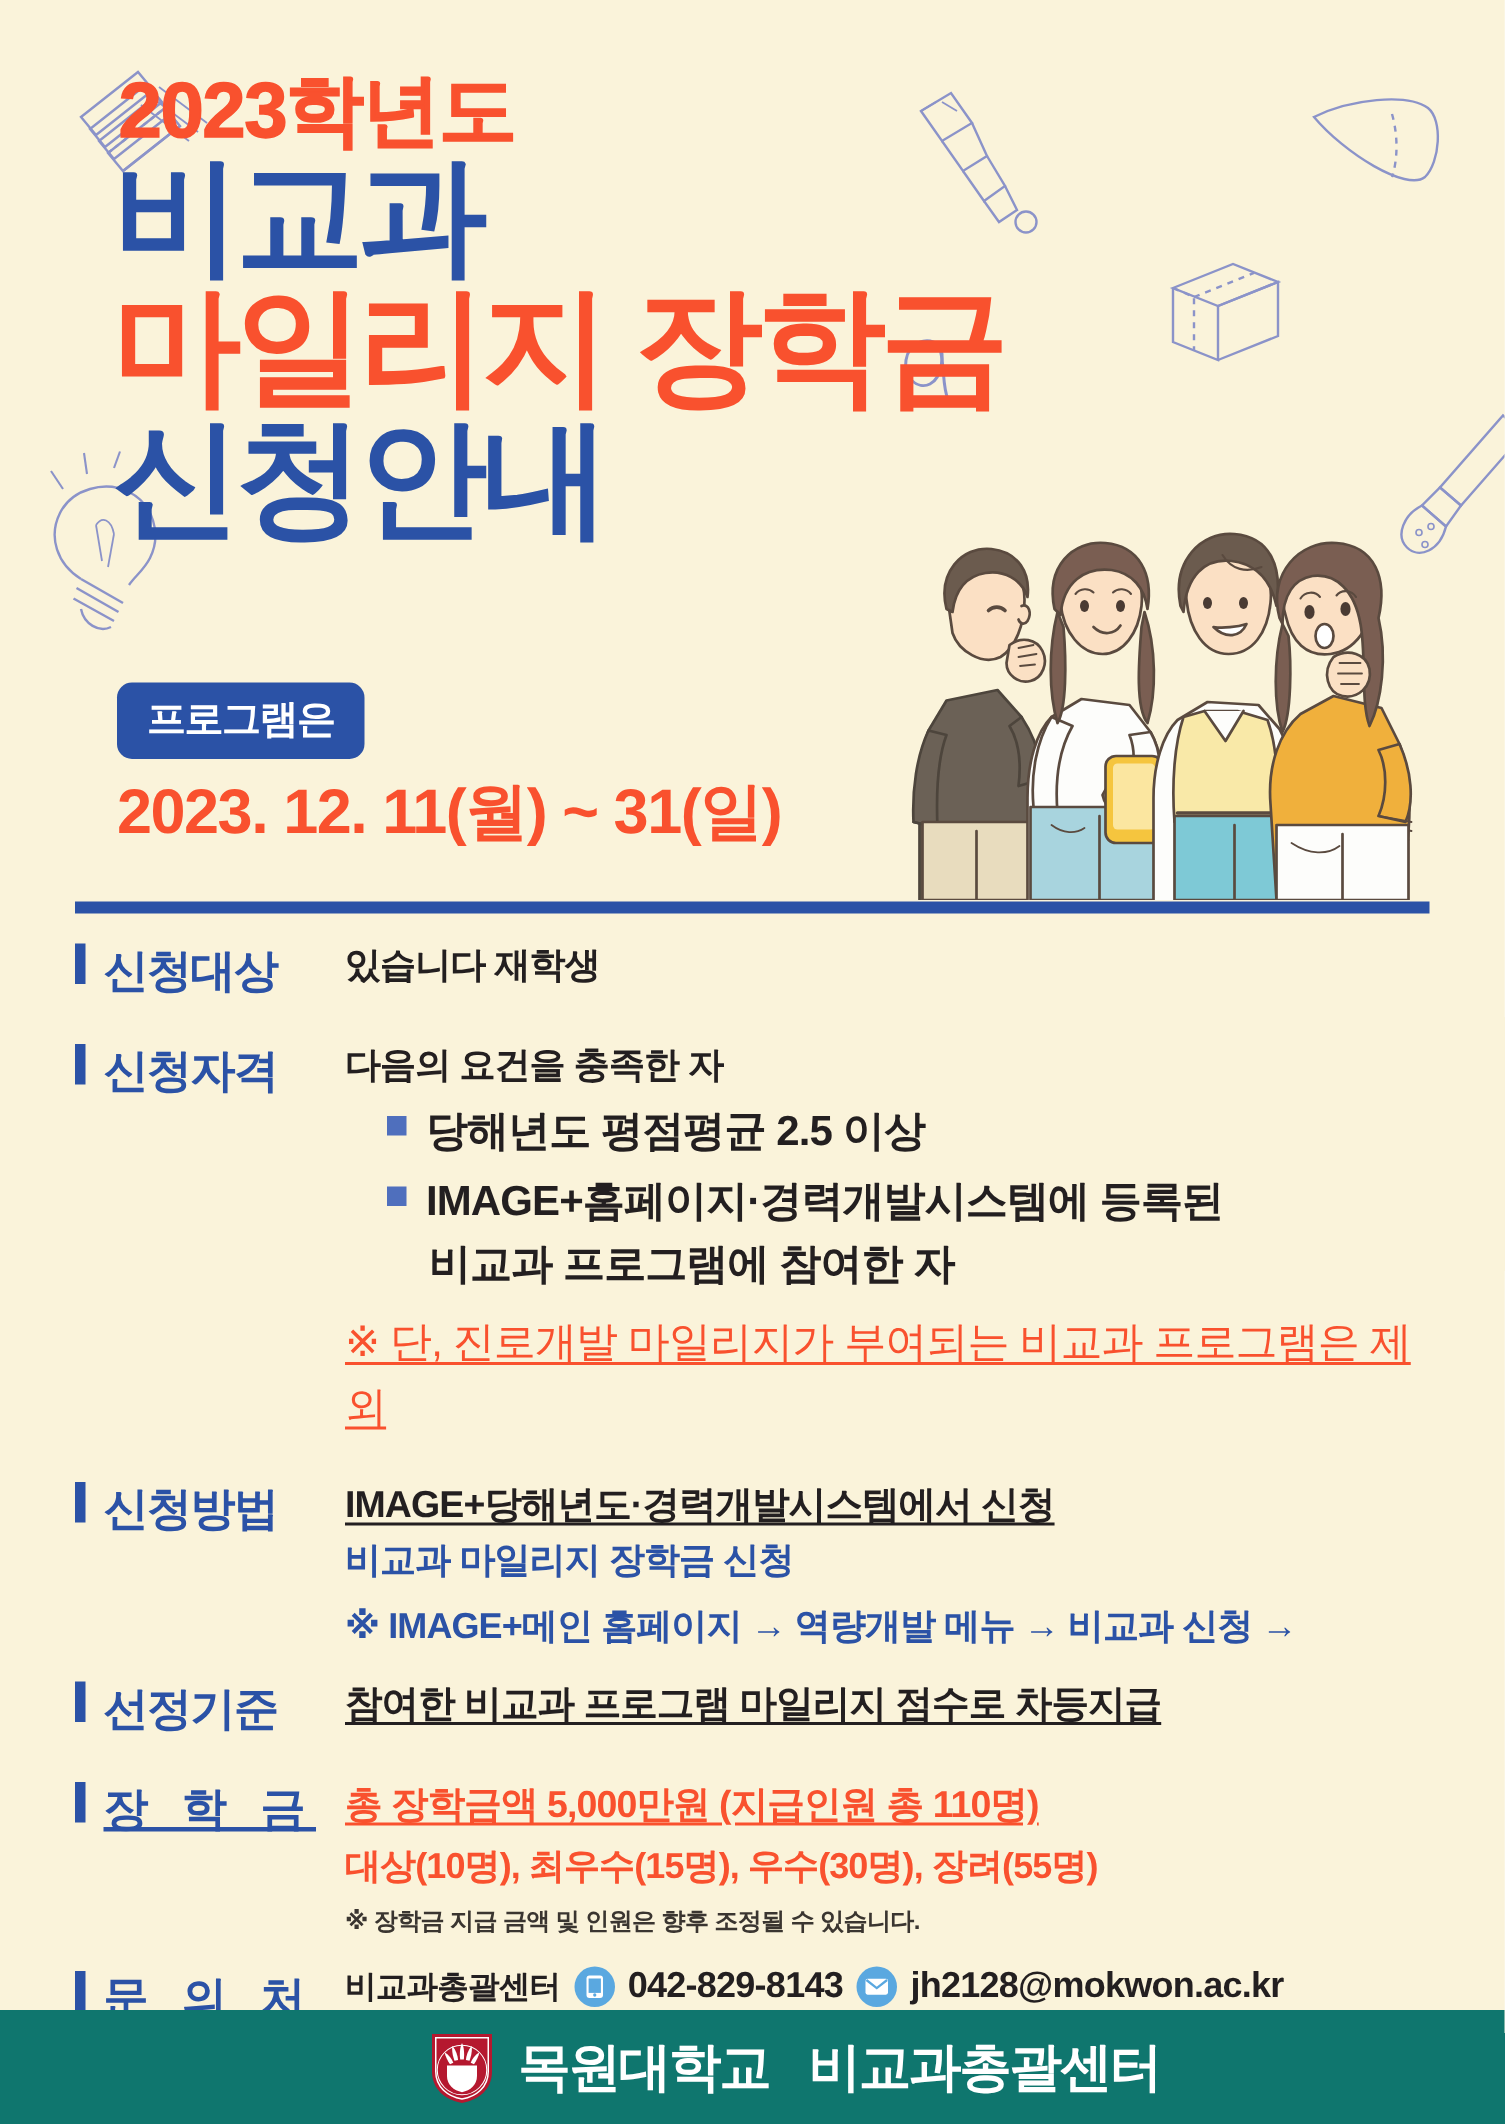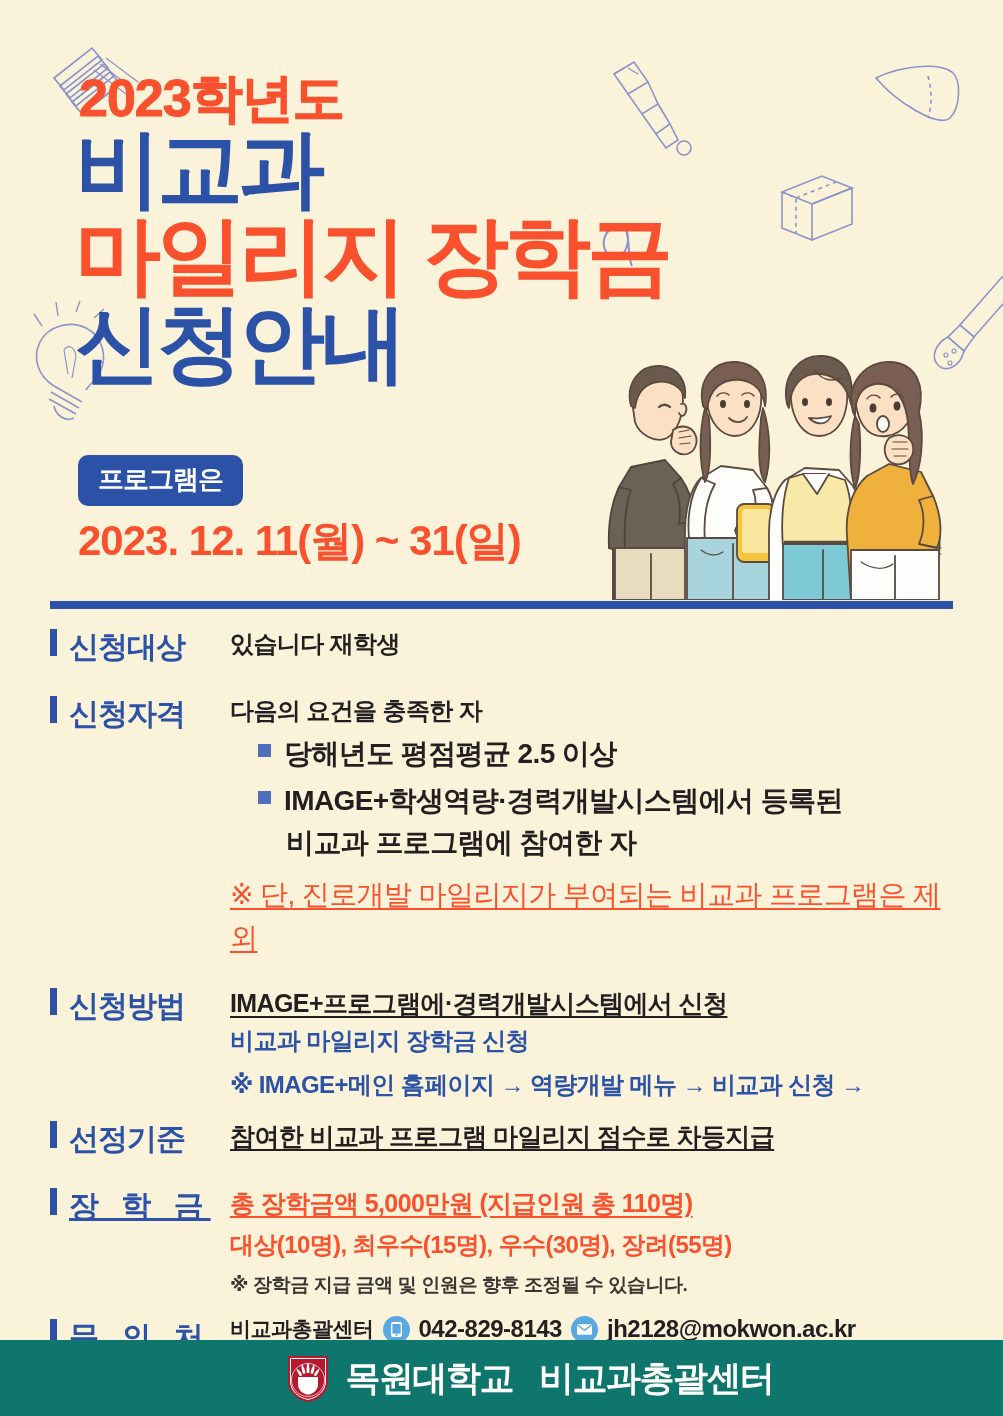--- a/index.html
+++ b/index.html
@@ -15,21 +15,21 @@
     background:#faf3da;
     overflow:hidden;
     margin:0 auto;
   }
 
   
   .doodle{position:absolute;pointer-events:none;}
   .doodle svg{display:block;}
 
   
-  .header{position:absolute;left:75px;top:48px;width:640px;z-index:5;margin-top:24px;}
+  .header{position:absolute;left:75px;top:48px;width:640px;z-index:5;}
   .t-year{
     font-size:52px;line-height:1.0;font-weight:900;color:#f9512e;
     letter-spacing:-1px;margin:0 0 2px 4px;
     -webkit-text-stroke:1px #f9512e;
   }
   .t-l1,.t-l2,.t-l3{
     font-weight:900;letter-spacing:-4px;margin:0;
   }
   .t-l1{font-size:86px;line-height:0.98;color:#2b52a6;}
   .t-l2{font-size:86px;line-height:1.0;color:#f9512e;margin-top:2px;}
@@ -86,21 +86,21 @@
   .line.blue{color:#2b52a6;font-weight:700;}
   .line.red-ul{
     color:#f9512e;font-weight:400;text-decoration:underline;
     text-underline-offset:4px;font-size:28px;
   }
   .line.orange-bold-ul{
     color:#f9512e;font-weight:900;text-decoration:underline;
     text-underline-offset:4px;font-size:25px;
   }
   .line.orange{color:#f9512e;font-weight:700;font-size:24px;}
-  .line.small{font-size:19px;font-weight:600;color:#3a3530;letter-spacing:-0.4px;}
+  .line.small{font-size:16px;font-weight:600;color:#3a3530;letter-spacing:-0.4px;}
 
   .bullets{margin-top:4px;}
   .bullet{display:flex;align-items:flex-start;margin-top:4px;}
   .bullet .sq{
     width:13px;height:13px;background:#4f6fbd;flex:none;
     margin:11px 13px 0 28px;
   }
   .bullet .btext{
     font-size:28px;color:#231f20;font-weight:600;letter-spacing:-0.6px;
     line-height:1.52;
@@ -345,38 +345,38 @@
       <div class="content">
         <div class="line">다음의 요건을 충족한 자</div>
         <div class="bullets">
           <div class="bullet">
             <span class="sq"></span>
             <span class="btext">당해년도 평점평균 2.5 이상</span>
           </div>
           <div class="bullet">
             <span class="sq"></span>
             <span class="btext">
-              <span>IMAGE+학생역량·경력개발시스템에서 등록된</span>
+              <span>IMAGE+홈페이지·경력개발시스템에 등록된</span>
               <span class="cont">비교과 프로그램에 참여한 자</span>
             </span>
           </div>
         </div>
         <div class="line red-ul" style="margin-top:8px;">※ 단, 진로개발 마일리지가 부여되는 비교과 프로그램은 제외</div>
       </div>
     </div>
 
     <div class="row-gap"></div>
 
     <div class="row">
       <div class="label">
         <span class="bar"></span>
         <span class="ltext">신청방법</span>
       </div>
       <div class="content">
-        <div class="line bold-ul">IMAGE+프로그램에·경력개발시스템에서 신청</div>
+        <div class="line bold-ul">IMAGE+당해년도·경력개발시스템에서 신청</div>
         <div class="line blue">비교과 마일리지 장학금 신청</div>
         <div class="line blue" style="margin-top:6px;">※ IMAGE+메인 홈페이지 → 역량개발 메뉴 → 비교과 신청 →</div>
       </div>
     </div>
 
     <div style="height:12px"></div>
 
     <div class="row">
       <div class="label">
         <span class="bar"></span>

